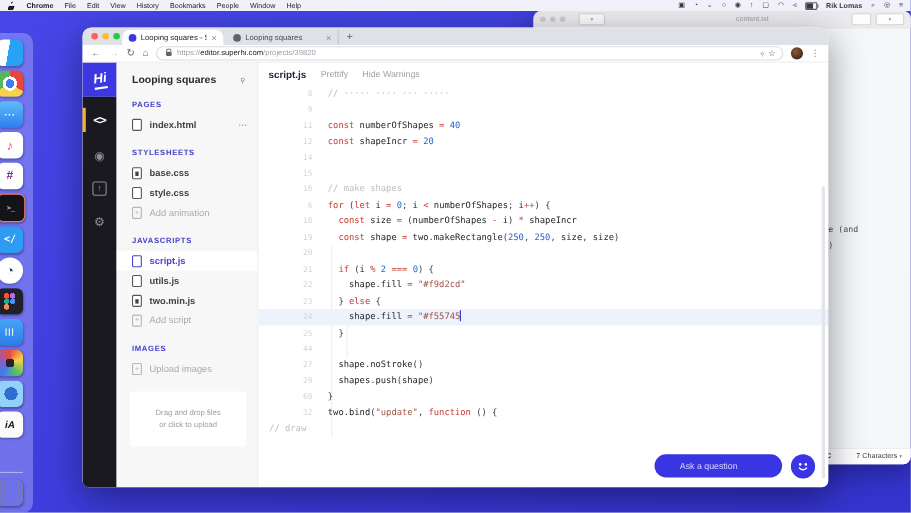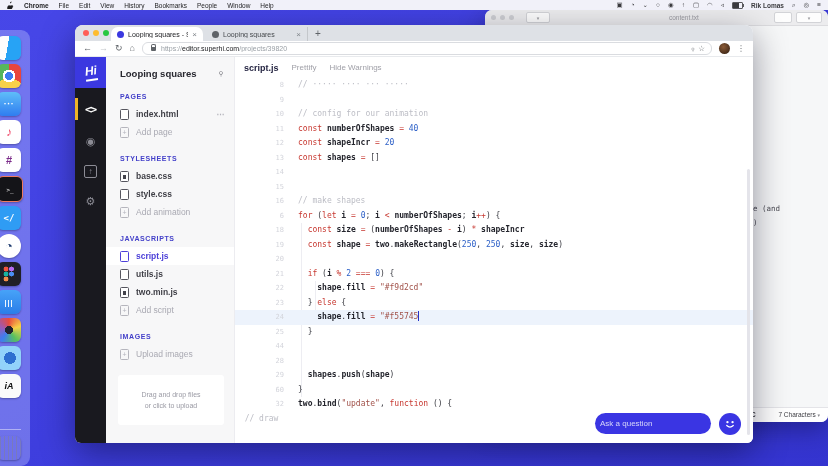--- a/index.html
+++ b/index.html
@@ -127,30 +127,30 @@
   .efile{font-size:9px;font-weight:bold;color:#262643}
   .eact{font-size:8px;color:#a0a0a8}
   .codewrap{position:absolute;top:21px;left:0;right:0;bottom:0;overflow:hidden}
   .guide{position:absolute;width:1px;background:#ededf2}
   .cline{display:flex;height:14.5px;align-items:center;position:relative}
   .cline.active{background:#edf3fc}
   .gut{width:49px;padding-right:14px;flex:0 0 auto;text-align:right;box-sizing:content-box;
        font:7px "DejaVu Sans Mono",monospace;color:#d3d4db}
   .ctext{font:8px/14.5px "DejaVu Sans Mono",monospace;white-space:pre;color:#3a3b42}
   .tk-kw{color:#c7372f}
-  .tk-var{color:#24252d;font-weight:bold}
+  .tk-var{color:#24252d;font-weight:normal}
   .tk-num{color:#2b5fc7}
   .tk-str{color:#a1524a}
   .tk-com{color:#bcbdc5}
   .tk-pln{color:#3a3b42}
   .caret{display:inline-block;width:1px;height:10px;background:#2330c8;vertical-align:-2px}
   .escroll{position:absolute;right:3px;top:112px;width:3px;height:266px;background:#e4e4ea;border-radius:2px}
   
   .ask{position:absolute;left:520px;top:388px;width:116px;height:21px;border-radius:11px;background:#3a35e3;
-       color:rgba(255,255,255,.78);font-size:8px;line-height:21px;padding-left:5px;box-sizing:border-box}
+       color:rgba(255,255,255,.78);font-size:8px;line-height:21px;padding-left:23px;box-sizing:border-box}
   .smiley{position:absolute;left:644px;top:388px;width:22px;height:22px;border-radius:50%;background:#3a35e3;
           display:flex;align-items:center;justify-content:center}
 </style>
 </head>
 <body>
 
 <div class="menubar">
   <div class="menu-l">
     <svg width="7" height="8" viewBox="0 0 14 17">
         <path d="M9.5 1c.1 1-.4 2-1 2.7-.7.8-1.7 1.3-2.6 1.2-.1-1 .4-2 1-2.6C7.6 1.5 8.7 1 9.5 1zM11.8 13.1c-.3.9-.6 1.4-1.1 2.2-.8 1.2-1.8 2.6-3.1 2.6-1.1 0-1.5-.7-2.9-.7s-1.8.7-2.9.7C.5 17.9-.5 16.4.3 13.1.9 10.6 2.4 9 4 9c1.1 0 1.9.7 2.9.7.9 0 1.5-.7 2.9-.7 1.3 0 2.6.8 3.3 2.1-.1.1-1.9.8-1.3 2z" fill="#1d1d1f"></path>
@@ -281,24 +281,20 @@
       <span class="ptitle">Looping squares</span>
       <span class="psearch">⌕</span>
     </div>
   <div class="psec">
         <div class="plabel">PAGES</div>
         <div class="prow">
           <span class="ficon"></span>
           <span class="flabel">index.html</span>
           <span class="fmore">⋯</span>
         </div>
-        <div class="prow muted">
-          <span class="ficon">+</span>
-          <span class="flabel">Add page</span>
-        </div>
       </div>
       <div class="psec">
         <div class="plabel">STYLESHEETS</div>
         <div class="prow">
           <span class="ficon flock"></span>
           <span class="flabel">base.css</span>
         </div>
         <div class="prow">
           <span class="ficon"></span>
           <span class="flabel">style.css</span>
@@ -351,34 +347,26 @@
       <div class="guide" style="left:80px;top:203px;height:44px"></div>
     <div class="cline">
           <span class="gut">8</span>
           <span class="ctext"><span class="tk-com">// ····· ···· ··· ·····</span></span>
         </div>
         <div class="cline">
           <span class="gut">9</span>
           <span class="ctext"></span>
         </div>
         <div class="cline">
-          <span class="gut">10</span>
-          <span class="ctext"><span class="tk-com">// config for our animation</span></span>
-        </div>
-        <div class="cline">
           <span class="gut">11</span>
           <span class="ctext"><span class="tk-kw">const </span><span class="tk-var">numberOfShapes</span><span class="tk-kw"> = </span><span class="tk-num">40</span></span>
         </div>
         <div class="cline">
           <span class="gut">12</span>
           <span class="ctext"><span class="tk-kw">const </span><span class="tk-var">shapeIncr</span><span class="tk-kw"> = </span><span class="tk-num">20</span></span>
-        </div>
-        <div class="cline">
-          <span class="gut">13</span>
-          <span class="ctext"><span class="tk-kw">const </span><span class="tk-var">shapes</span><span class="tk-kw"> = </span><span class="tk-pln">[]</span></span>
         </div>
         <div class="cline">
           <span class="gut">14</span>
           <span class="ctext"></span>
         </div>
         <div class="cline">
           <span class="gut">15</span>
           <span class="ctext"></span>
         </div>
         <div class="cline">
@@ -419,22 +407,22 @@
         </div>
         <div class="cline">
           <span class="gut">25</span>
           <span class="ctext"><span class="tk-pln">  }</span></span>
         </div>
         <div class="cline">
           <span class="gut">44</span>
           <span class="ctext"></span>
         </div>
         <div class="cline">
-          <span class="gut">28</span>
-          <span class="ctext"></span>
+          <span class="gut">27</span>
+          <span class="ctext"><span class="tk-pln">  </span><span class="tk-var">shape</span><span class="tk-pln">.</span><span class="tk-var">noStroke</span><span class="tk-pln">()</span></span>
         </div>
         <div class="cline">
           <span class="gut">29</span>
           <span class="ctext"><span class="tk-pln">  </span><span class="tk-var">shapes</span><span class="tk-pln">.</span><span class="tk-var">push</span><span class="tk-pln">(</span><span class="tk-var">shape</span><span class="tk-pln">)</span></span>
         </div>
         <div class="cline">
           <span class="gut">60</span>
           <span class="ctext"><span class="tk-pln">}</span></span>
         </div>
         <div class="cline">

